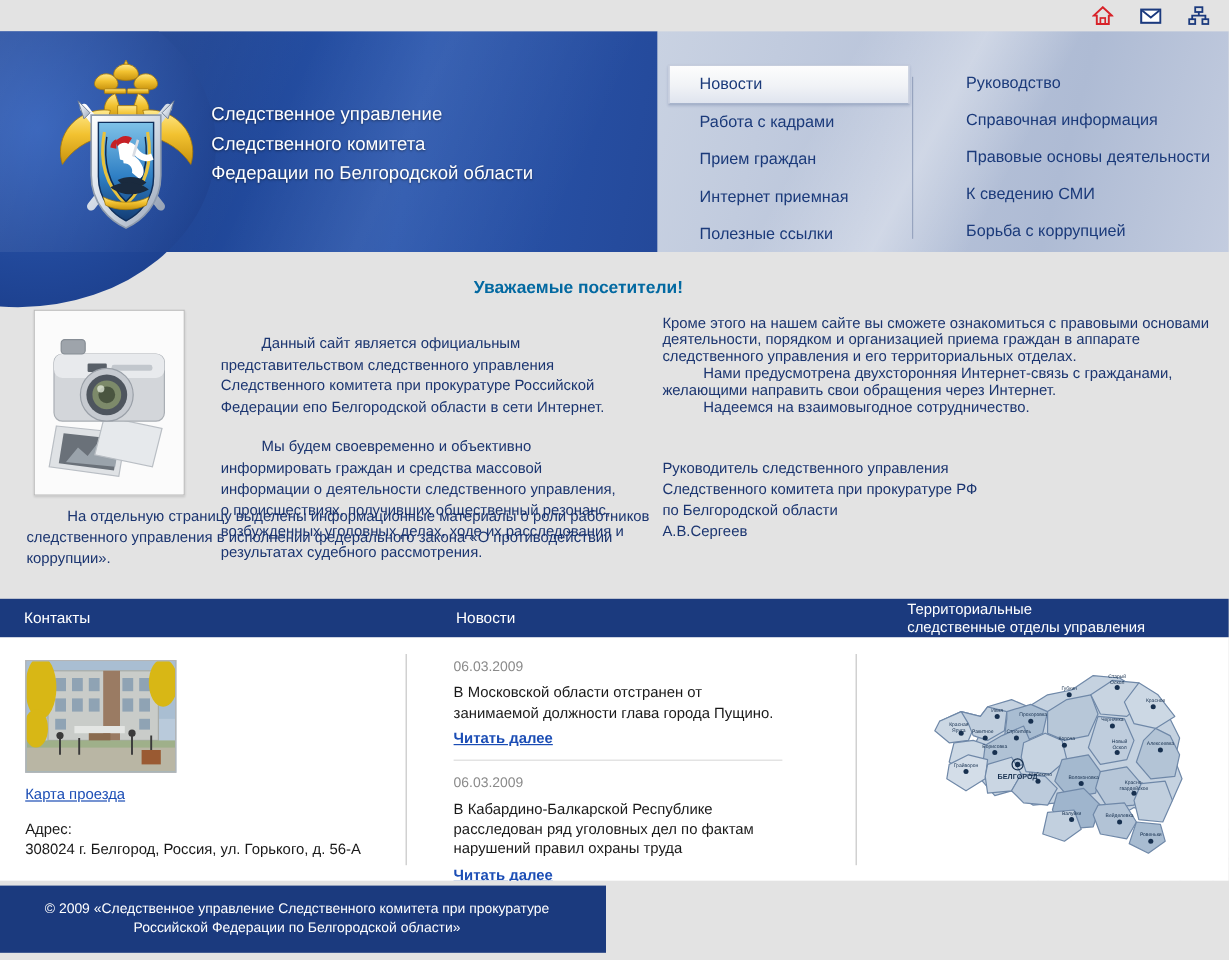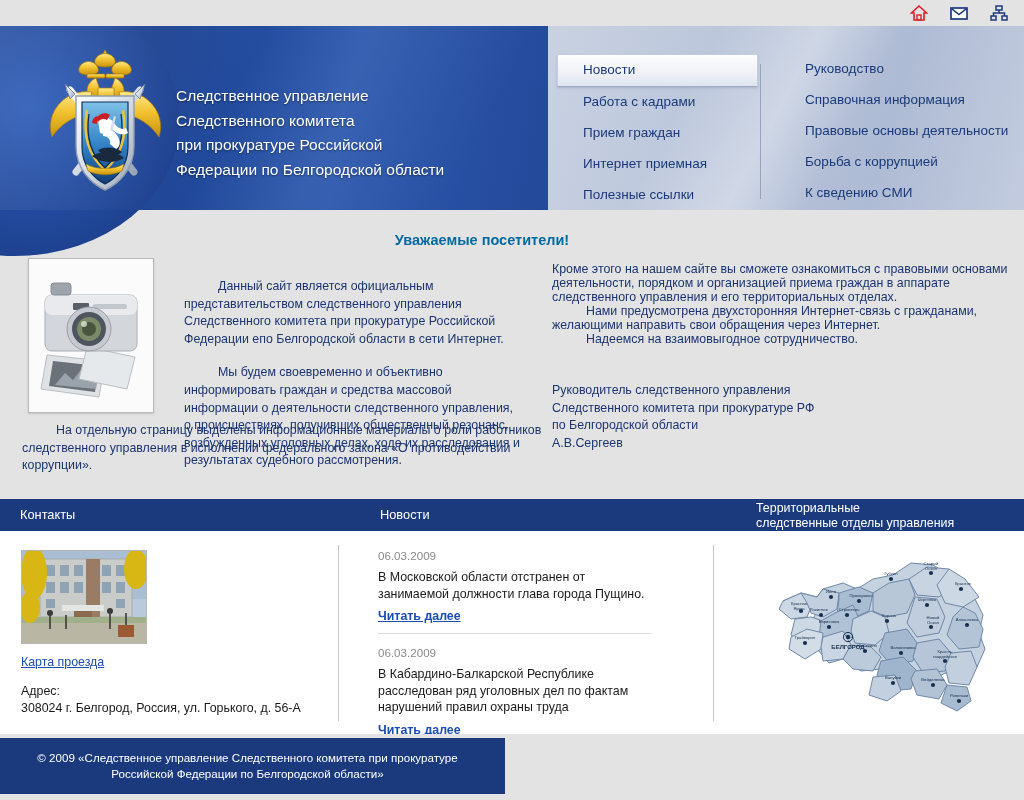--- a/index.html
+++ b/index.html
@@ -276,40 +276,39 @@
           <path d="M52 112 c10 -6 24 -5 32 2 c-10 6 -24 5 -32 -2 z" fill="#1a2a3e"></path>
         </g>
 
         <path d="M46 120 c10 6 28 6 38 0 l-2 7 c-10 5 -24 5 -34 0 z" fill="url(#gold)" stroke="#9c7409" stroke-width=".6"></path>
       </svg>
     </div>
 
     <div class="org-title">
       <div>Следственное управление</div>
       <div>Следственного комитета</div>
-      <div>при прокуратуре Российской</div>
       <div>Федерации по Белгородской области</div>
     </div>
   </div>
 
   <div class="nav">
     <div class="nav-divider"></div>
     <div class="nav-col left">
       <div class="nav-item active">Новости</div>
       <div class="nav-item">Работа с кадрами</div>
       <div class="nav-item">Прием граждан</div>
       <div class="nav-item">Интернет приемная</div>
       <div class="nav-item">Полезные ссылки</div>
     </div>
     <div class="nav-col right">
       <div class="nav-item">Руководство</div>
       <div class="nav-item">Справочная информация</div>
       <div class="nav-item">Правовые основы деятельности</div>
+      <div class="nav-item">К сведению СМИ</div>
       <div class="nav-item">Борьба с коррупцией</div>
-      <div class="nav-item">К сведению СМИ</div>
     </div>
   </div>
 
   <div class="intro">
     <div class="intro-title">Уважаемые посетители!</div>
 
     <div class="photo">
       <svg viewBox="0 0 124 153" width="124" height="153">
         <rect width="124" height="153" fill="#fbfbfb"></rect>
 

